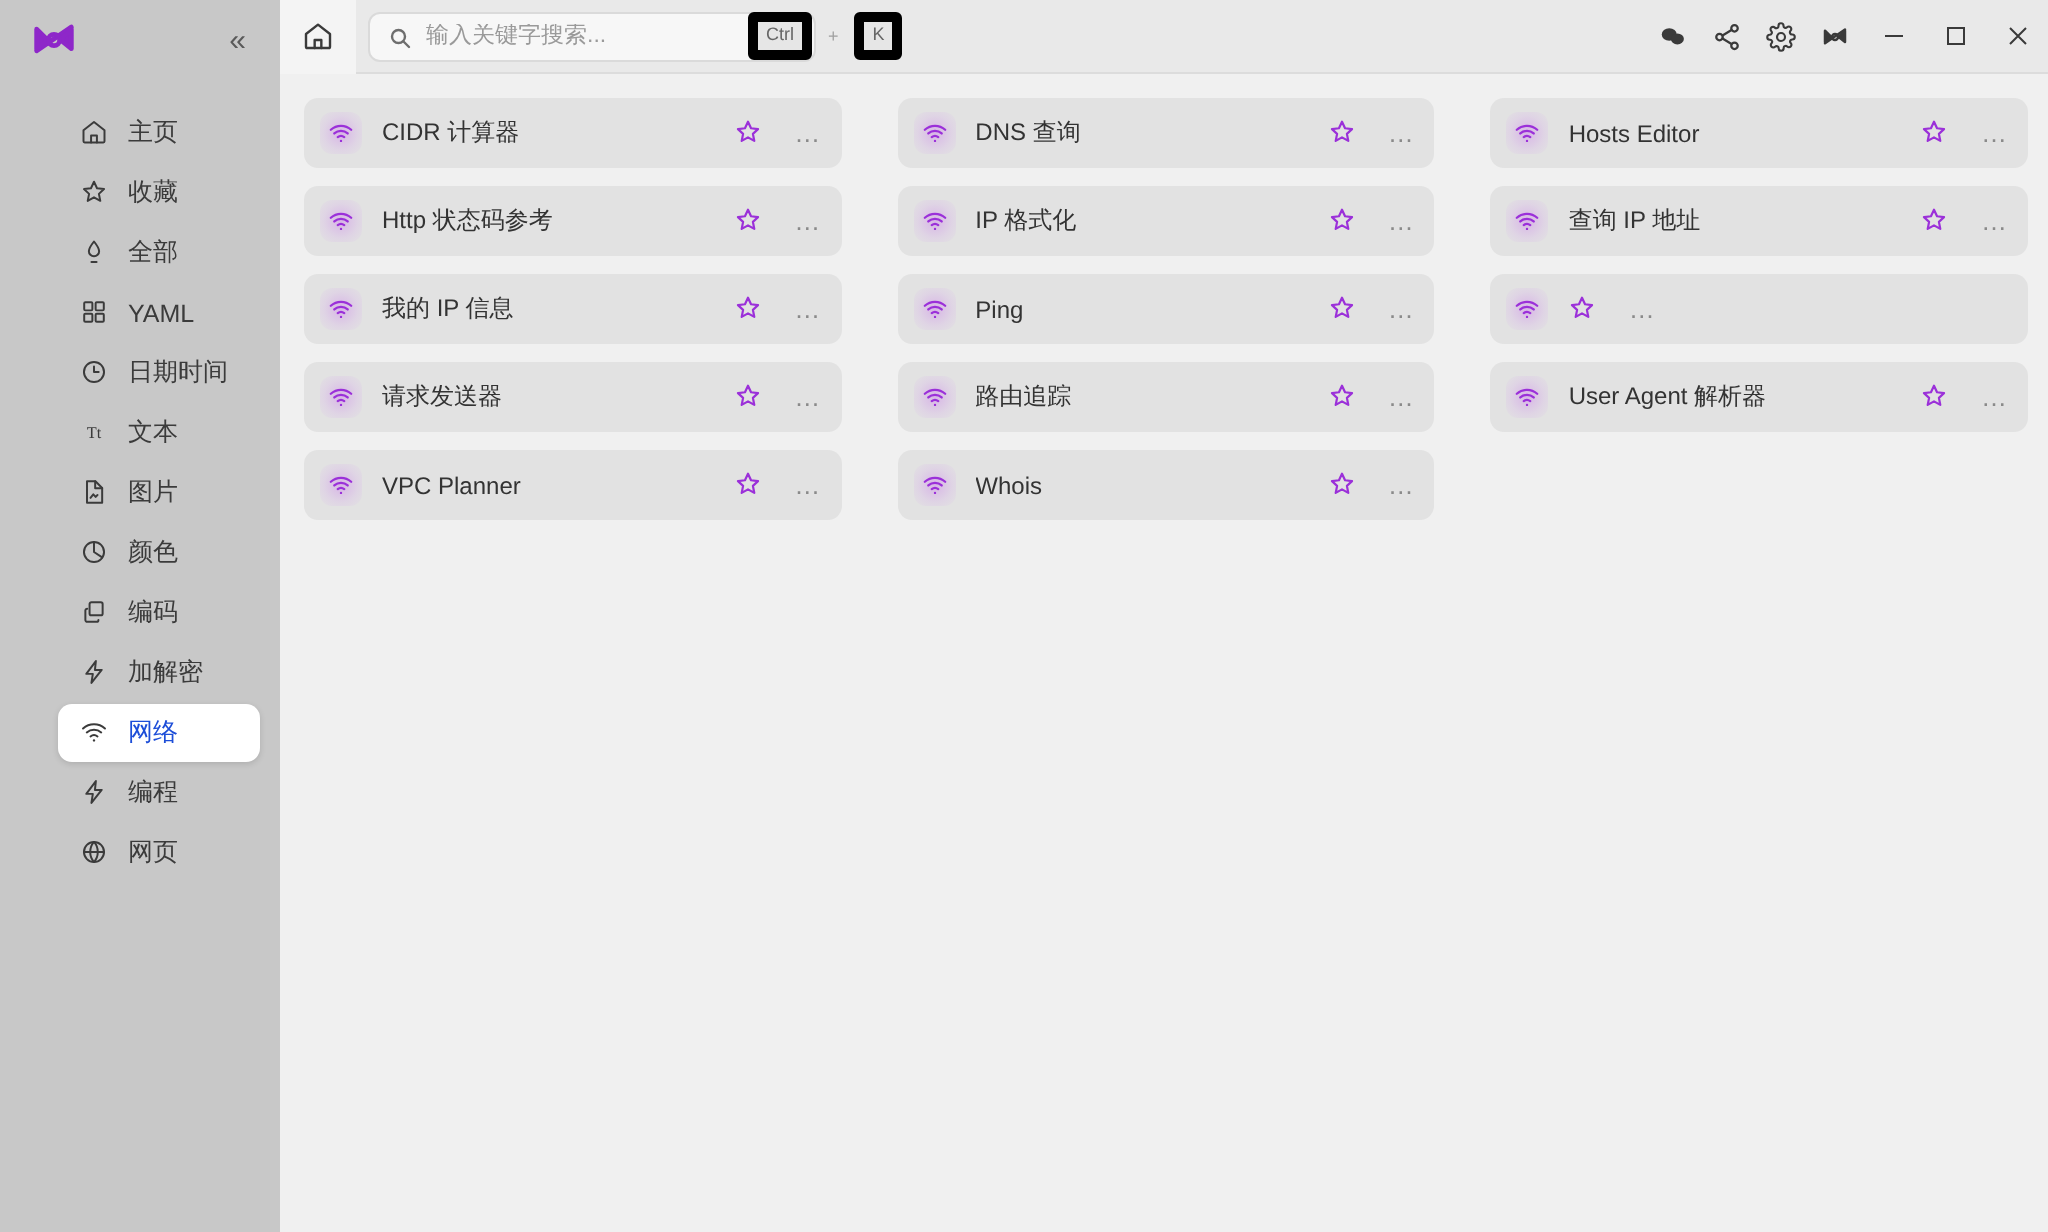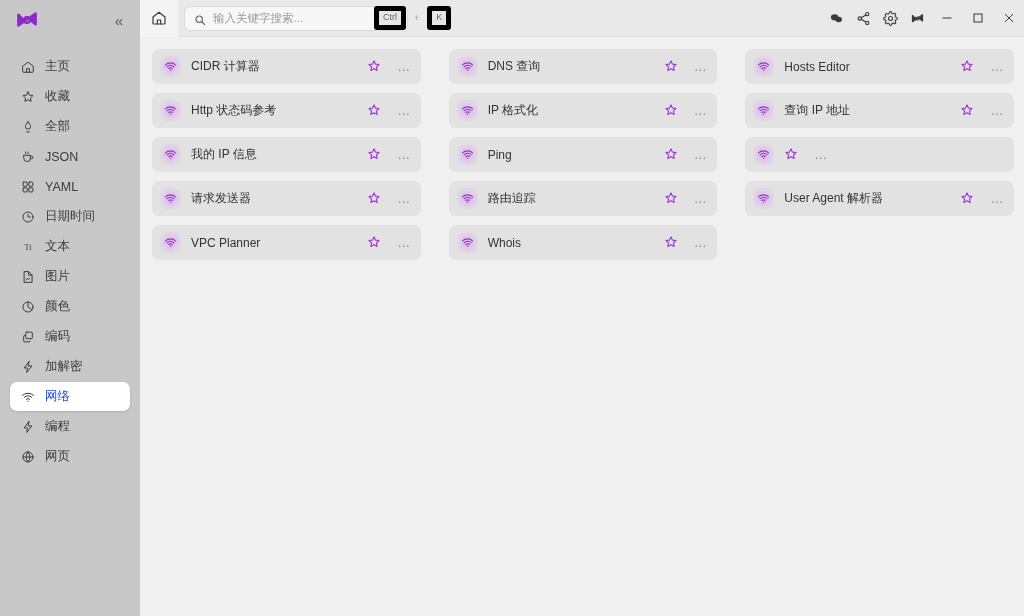--- a/index.html
+++ b/index.html
@@ -20,31 +20,31 @@
   }
   .side-head {
     height:40px; display:flex; align-items:center;
     justify-content:space-between; padding:0 14px 0 14px;
   }
   .logo { width:26px; height:22px; display:flex; align-items:center; justify-content:center; }
   .collapse-btn {
     color:#5a5a5a; font-size:15px; line-height:1;
     cursor:pointer; padding:2px 3px; user-select:none;
   }
-  .side-nav { margin-top:12px; display:flex; flex-direction:column; gap:1px; }
+  .side-nav { margin-top:12px; display:flex; flex-direction:column; gap:1px;padding-left:19px; }
   .side-item {
     height:29px; margin:0 10px;
     display:flex; align-items:center; gap:10px;
     padding:0 10px; border-radius:7px;
     color:#3b3b3b; font-size:12.5px;
     cursor:pointer; user-select:none;
   }
   .side-item .s-ico {
     width:15px; height:15px; flex-shrink:0;
-    display:flex; align-items:center; justify-content:center;
+    display:flex; align-items:flex-start; justify-content:center;
   }
   .side-item .s-ico svg { width:14px; height:14px; display:block; }
   .side-item.active {
     background:#ffffff;
     box-shadow:0 1px 3px rgba(0,0,0,.13);
     color:#1d4ed8;
   }
 
   
   #main { flex:1; height:456px; display:flex; flex-direction:column; background:#f0f0f0; }
@@ -170,30 +170,20 @@
             <svg viewBox="0 0 24 24" fill="none" stroke="#3b3b3b" stroke-width="1.7" stroke-linecap="round" stroke-linejoin="round">
               <path d="M12 3 C9.6 6 7.6 8.6 7.6 11.3 a4.4 4.4 0 0 0 8.8 0 C16.4 8.6 14.4 6 12 3Z"></path>
               <path d="M9.8 20.5 h4.4"></path>
             </svg>
           </span>
           <span>全部</span>
         </div>
         <div class="side-item">
           <span class="s-ico">
             <svg viewBox="0 0 24 24" fill="none" stroke="#3b3b3b" stroke-width="1.7" stroke-linecap="round" stroke-linejoin="round">
-              <path d="M5 9 h11 v6.5 a4 4 0 0 1-4 4 H9 a4 4 0 0 1-4-4Z"></path>
-              <path d="M16 10.5 h2.2 a2.2 2.2 0 1 1 0 4.4 H16"></path>
-              <path d="M8 3.5 v2.4 M12 3.5 v2.4"></path>
-            </svg>
-          </span>
-          <span>JSON</span>
-        </div>
-        <div class="side-item">
-          <span class="s-ico">
-            <svg viewBox="0 0 24 24" fill="none" stroke="#3b3b3b" stroke-width="1.7" stroke-linecap="round" stroke-linejoin="round">
               <rect x="3.6" y="3.6" width="7" height="7" rx="1"></rect>
               <rect x="13.4" y="3.6" width="7" height="7" rx="1"></rect>
               <rect x="3.6" y="13.4" width="7" height="7" rx="1"></rect>
               <rect x="13.4" y="13.4" width="7" height="7" rx="1"></rect>
             </svg>
           </span>
           <span>YAML</span>
         </div>
         <div class="side-item">
           <span class="s-ico">

